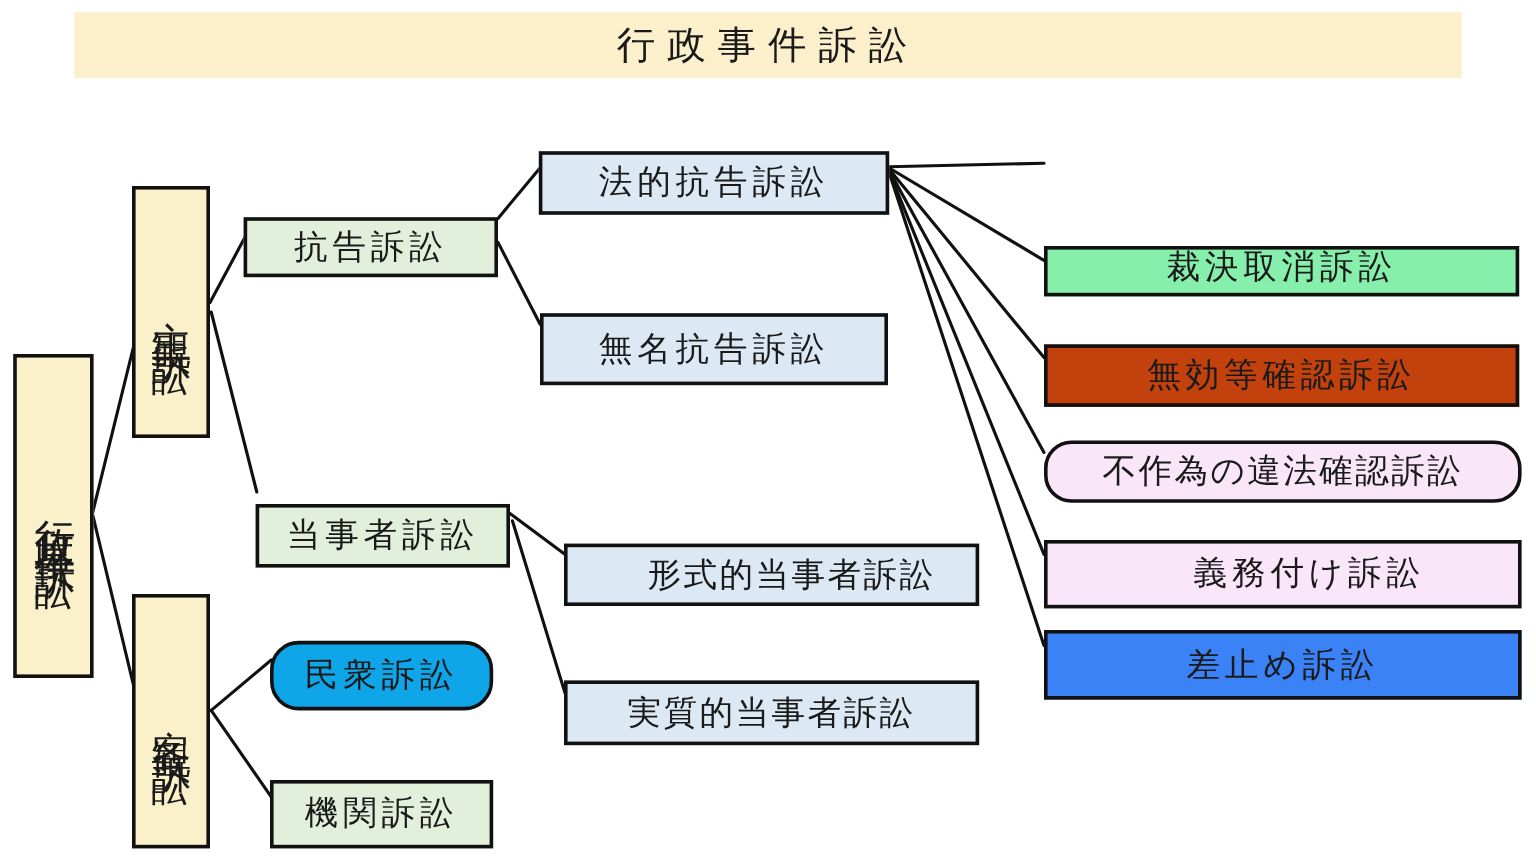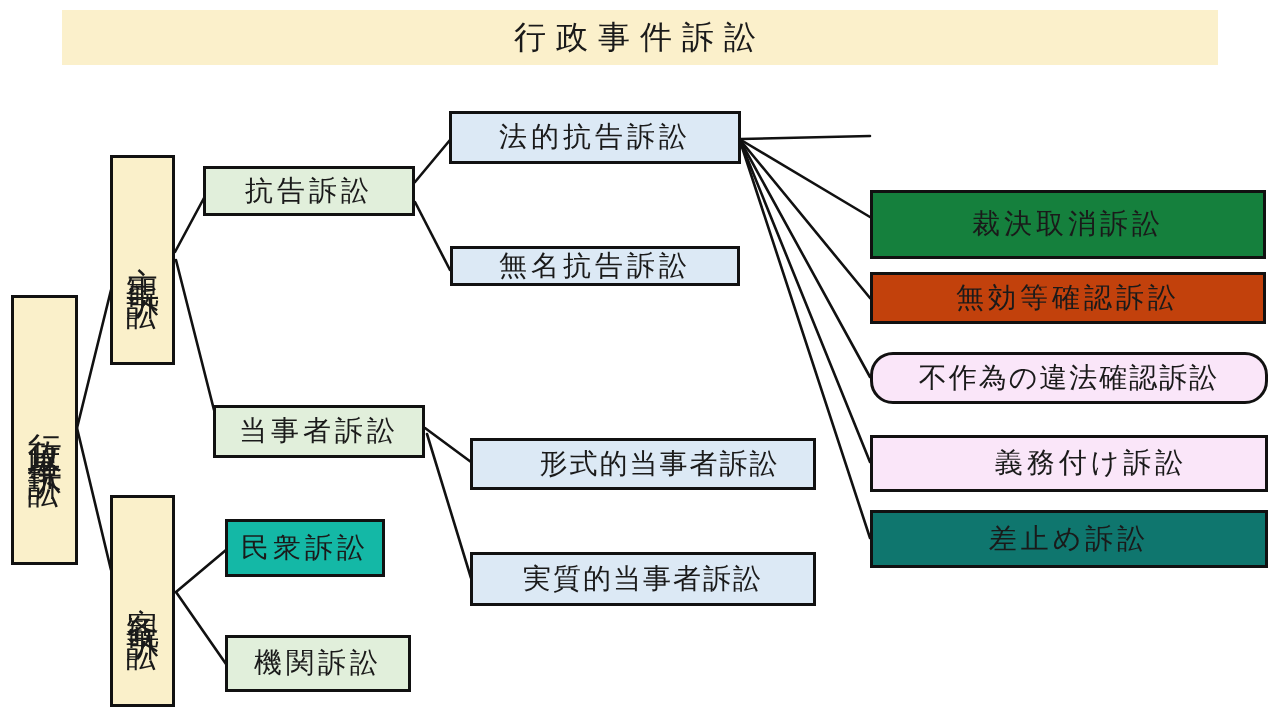--- a/index.html
+++ b/index.html
@@ -32,21 +32,21 @@
     border: 3px solid #111111;
     box-sizing: border-box;
     display: flex;
     align-items: center;
     justify-content: center;
     color: #1a1a1a;
     font-weight: 500;
     z-index: 2;
     line-height: 1.1;
   }
-  .h-node { font-size: 28px; letter-spacing: 4px; white-space: nowrap; }
+  .h-node { font-size: 28px; letter-spacing: 4px; white-space: nowrap; margin-top: 15px; }
   .v-node {
     writing-mode: vertical-rl;
     text-orientation: upright;
     font-size: 34px;
     letter-spacing: 8px;
   }
   .v-small { font-size: 33px; letter-spacing: 10px; }
   .wide { letter-spacing: 2px; }
   svg.connectors {
     position: absolute;
@@ -103,49 +103,49 @@
   <div class="node v-node v-small" style="left: 110px; top: 495px; width: 65px; height: 212px; background: rgb(250, 240, 202);">
     <span>客観訴訟</span>
   </div>
 
   <div class="node h-node" style="left: 203px; top: 166px; width: 212px; height: 50px; background: rgb(225, 239, 219);">
     <span>抗告訴訟</span>
   </div>
   <div class="node h-node" style="left: 213px; top: 405px; width: 212px; height: 53px; background: rgb(225, 239, 219);">
     <span>当事者訴訟</span>
   </div>
-  <div class="node h-node" style="left: 225px; top: 519px; width: 160px; height: 58px; background: #14b8a6;">
+  <div class="node h-node" style="left: 225px; top: 519px; width: 186px; height: 58px; background: #0ea5e9; border-radius: 24px;">
     <span>民衆訴訟</span>
   </div>
   <div class="node h-node" style="left: 225px; top: 635px; width: 186px; height: 57px; background: rgb(225, 239, 219);">
     <span>機関訴訟</span>
   </div>
 
   <div class="node h-node" style="left: 449px; top: 111px; width: 292px; height: 53px; background: rgb(220, 233, 245);">
     <span>法的抗告訴訟</span>
   </div>
-  <div class="node h-node" style="left: 450px; top: 246px; width: 290px; height: 40px; background: rgb(220, 233, 245);">
+  <div class="node h-node" style="left: 450px; top: 246px; width: 290px; height: 60px; background: rgb(220, 233, 245);">
     <span>無名抗告訴訟</span>
   </div>
   <div class="node h-node wide" style="left: 470px; top: 438px; width: 346px; height: 52px; background: rgb(220, 233, 245); padding-left: 33px;">
     <span>形式的当事者訴訟</span>
   </div>
   <div class="node h-node wide" style="left: 470px; top: 552px; width: 346px; height: 54px; background: rgb(220, 233, 245); text-align: center;">
     <span>実質的当事者訴訟</span>
   </div>
 
-  <div class="node h-node" style="left: 870px; top: 190px; width: 396px; height: 69px; background: #15803d;">
+  <div class="node h-node" style="left: 870px; top: 190px; width: 396px; height: 42px; background: #86efac; font-family: Liberation Mono, monospace;">
     <span>裁決取消訴訟</span>
   </div>
   <div class="node h-node" style="left: 870px; top: 272px; width: 396px; height: 52px; background: #c2410c; text-align: right;">
     <span>無効等確認訴訟</span>
   </div>
   <div class="node h-node wide" style="left: 870px; top: 352px; width: 398px; height: 52px; background: rgb(250, 230, 249); border-radius: 23px;">
     <span>不作為の違法確認訴訟</span>
   </div>
   <div class="node h-node" style="left: 870px; top: 435px; width: 398px; height: 57px; background: rgb(250, 230, 249); padding-left: 44px;">
     <span>義務付け訴訟</span>
   </div>
-  <div class="node h-node" style="left: 870px; top: 510px; width: 398px; height: 58px; background: #0f766e;">
+  <div class="node h-node" style="left: 870px; top: 510px; width: 398px; height: 58px; background: #3b82f6;">
     <span>差止め訴訟</span>
   </div>
 
 </div>
 
 </body></html>

